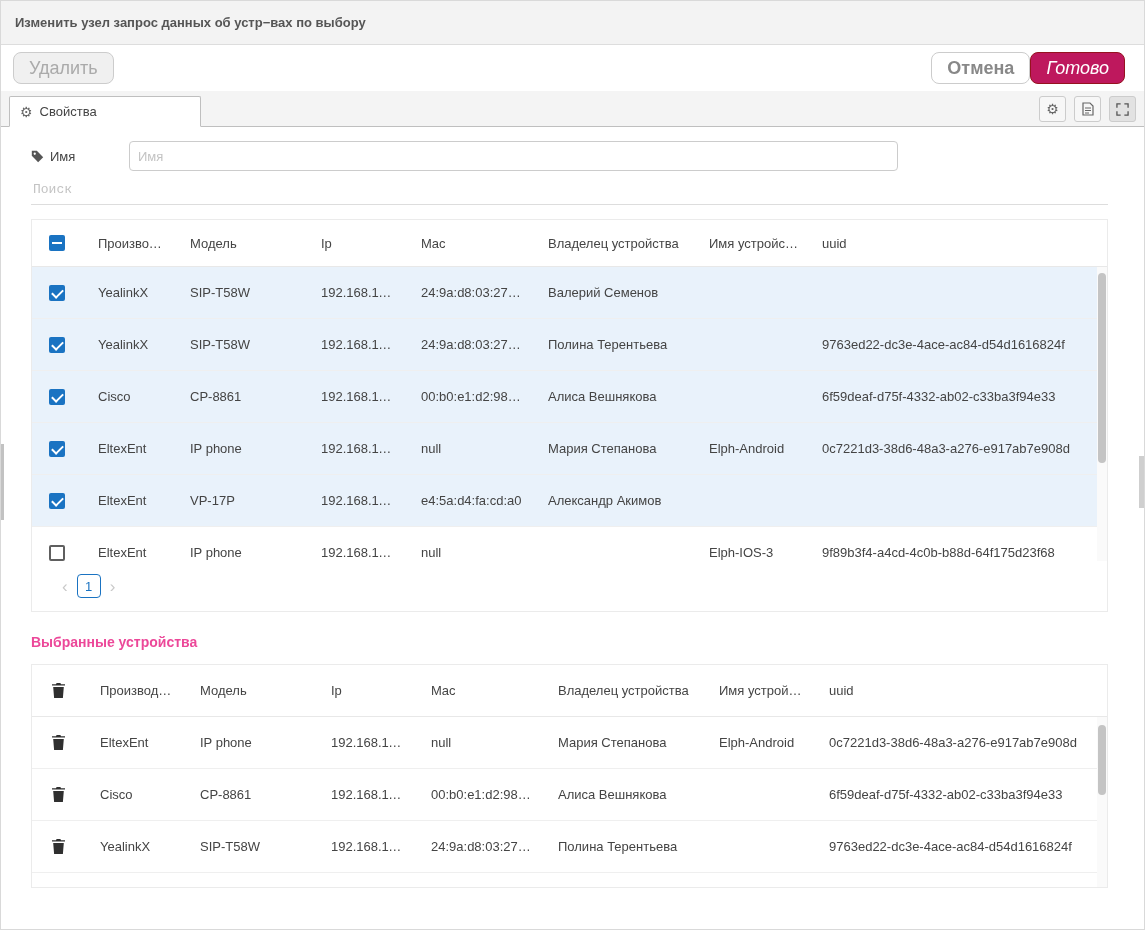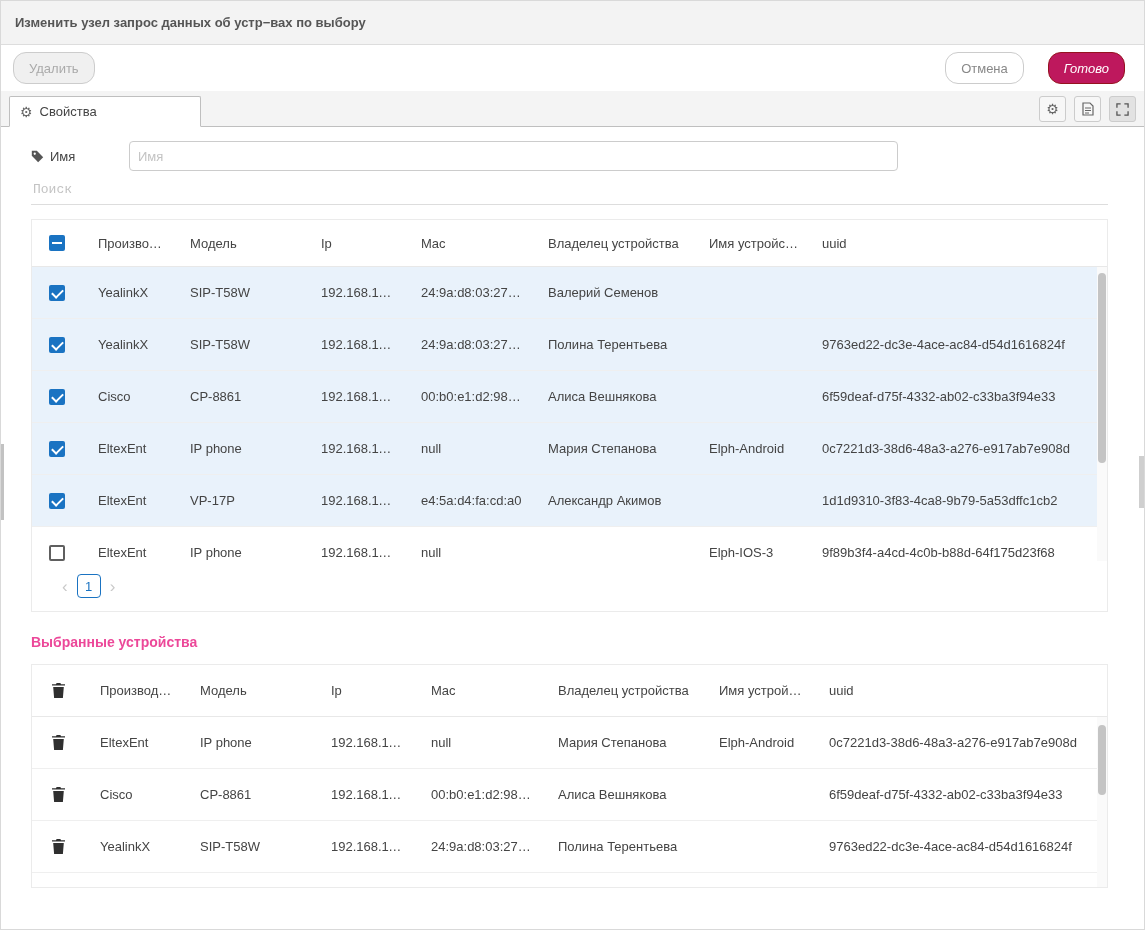--- a/index.html
+++ b/index.html
@@ -12,27 +12,27 @@
   }
   
   .dlg-header {
     height: 44px; background: #f3f3f3; border-bottom: 1px solid #ddd;
     display: flex; align-items: center; padding: 1px 14px;
     font-size: 13px; font-weight: bold; color: #555;
   }
   
   .toolbar { height: 46px; display: flex; align-items: center; padding: 0 19px 0 12px; }
   .btn {
-    height: 32px; padding: 0 15px; font-size: 13px; border-radius: 13px;
+    height: 32px; padding: 0 15px; font-size: 18px; border-radius: 8px;
     border: 1px solid #ccc; background: #fff; color: #999;
     font-family: inherit; cursor: pointer;
   }
   .btn-delete { background: #f0f0f0; color: #aaa; }
   .spacer { flex: 1; }
-  .btn-cancel { margin-right: 24px; color: #888; }
+  .btn-cancel { color: #888; font-weight: bold; }
   .btn-done { background: #be185d; border-color: #96121f; color: #fff; font-style: italic; }
   
   .tabbar {
     height: 36px; background: #f4f4f4; border-bottom: 1px solid #bfbfbf;
     display: flex; align-items: flex-end; padding-left: 8px; position: relative;
   }
   .tab {
     width: 192px; height: 31px; margin-bottom: -1px; background: #fff;
     border: 1px solid #bfbfbf; border-bottom: 1px solid #fff;
     border-radius: 2px 2px 0 0; display: flex; align-items: center; gap: 7px;
@@ -227,21 +227,20 @@
       <div class="trow grid1 checked">
         <div class="td td-cb">
             <span class="cb checked"></span>
           </div>
         <div class="td">EltexEnt</div>
         <div class="td">VP-17P</div>
         <div class="td">192.168.11…</div>
         <div class="td">e4:5a:d4:fa:cd:a0</div>
         <div class="td">Александр Акимов</div>
         <div class="td"></div>
-        <div class="td">1d1d9310-3f83-4ca8-9b79-5a53dffc1cb2</div>
       </div>
       <div class="trow grid1">
         <div class="td td-cb">
             <span class="cb unchecked"></span>
           </div>
         <div class="td">EltexEnt</div>
         <div class="td">IP phone</div>
         <div class="td">192.168.11…</div>
         <div class="td">null</div>
         <div class="td"></div>

